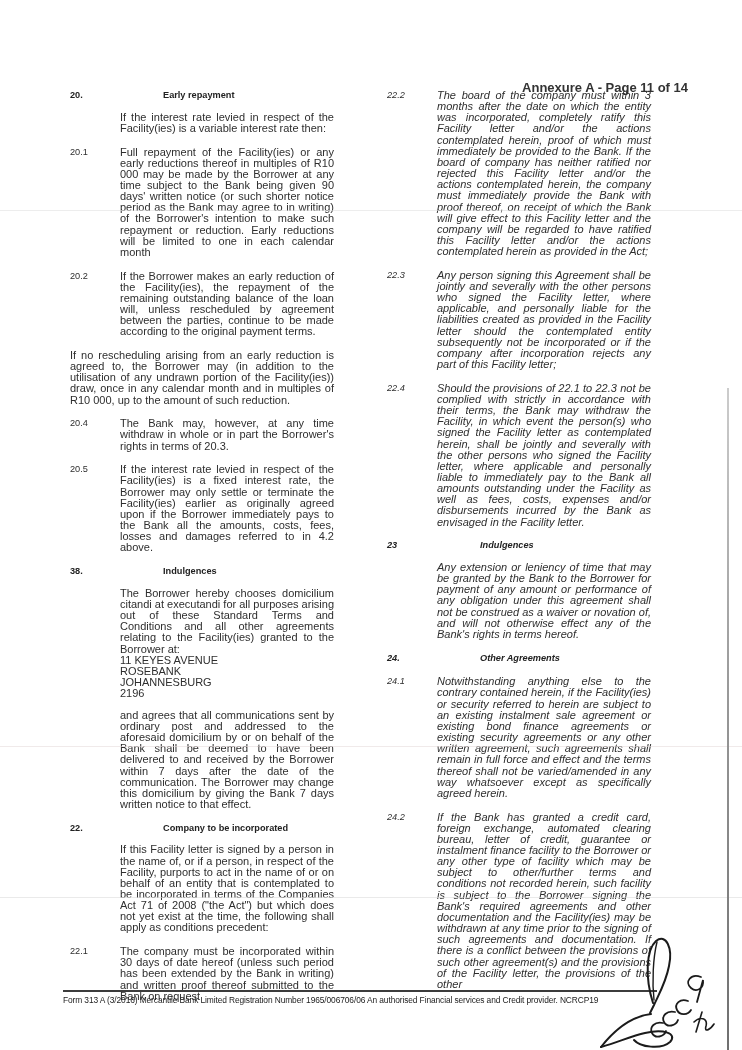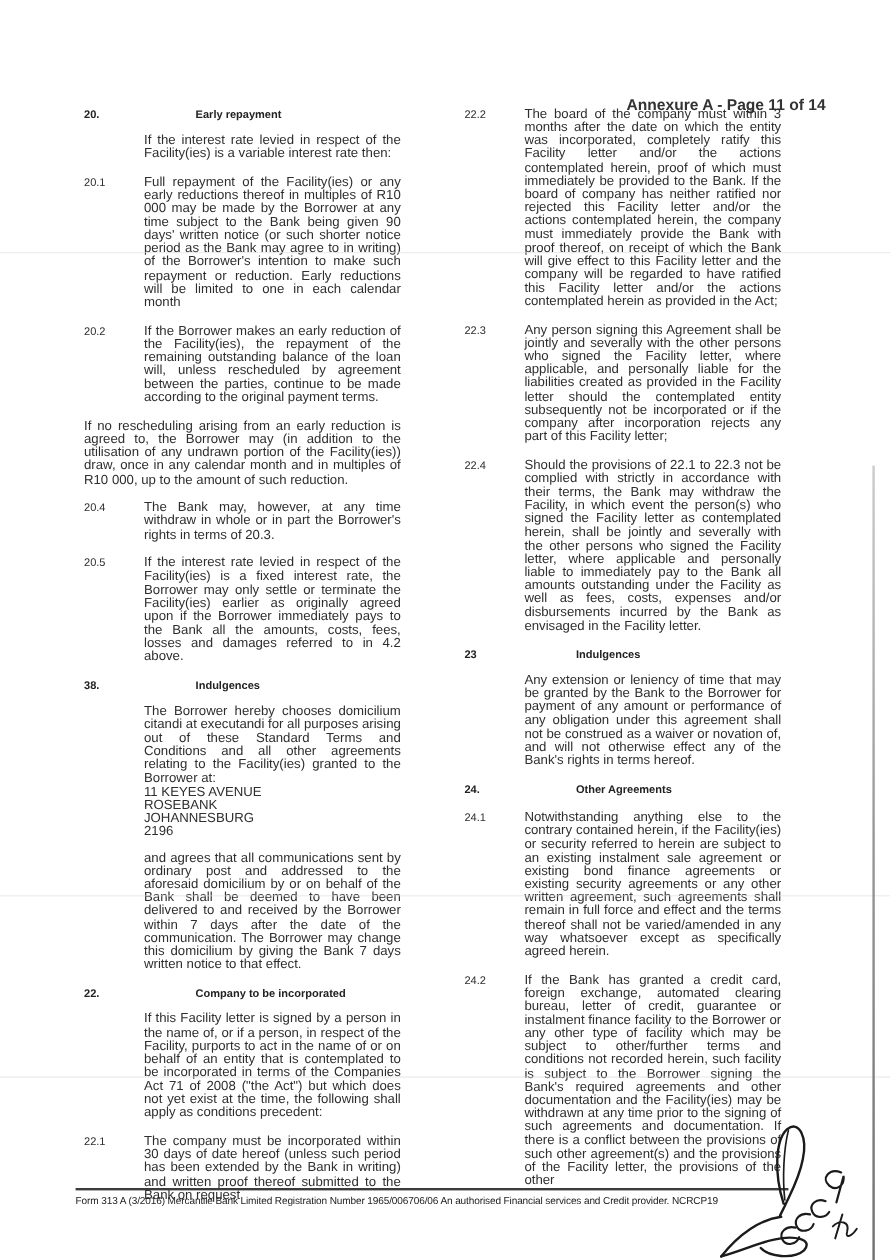--- a/index.html
+++ b/index.html
@@ -11,21 +11,21 @@
     font-family:"Liberation Sans", sans-serif;
     color:#2e2e2e;
     overflow:hidden;
   }
   .page-header{
     position:absolute;top:80px;right:54px;
     font-size:13px;color:#333;font-weight:bold;
   }
   .col{position:absolute;top:88px;width:268px;}
   .col-left{left:68px;}
-  .col-right{left:385px;}
+  .col-right{left:385px;font-style:italic;}
   .section{display:flex;margin:2px;}
   .num{
     width:50px;flex-shrink:0;
     font-size:9.2px;line-height:11.2px;color:#2e2e2e;
   }
   .num.bold{font-weight:bold;color:#222;}
   .body{flex:1;min-width:0;}
   .heading{
     font-weight:bold;font-size:9.2px;line-height:11.2px;
     color:#222;margin:0 0 10.5px 0;padding-left:43px;

